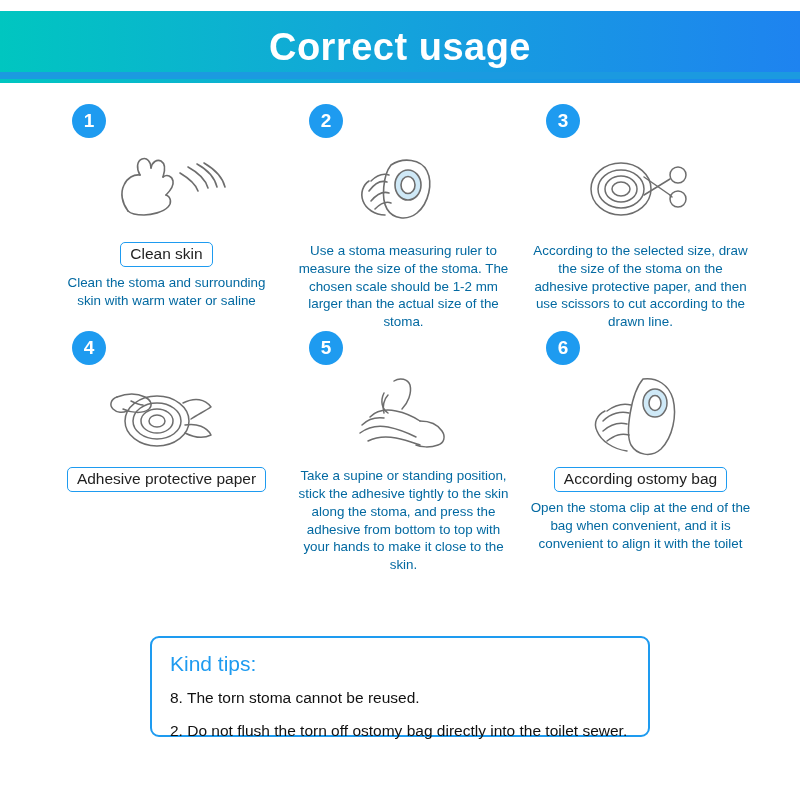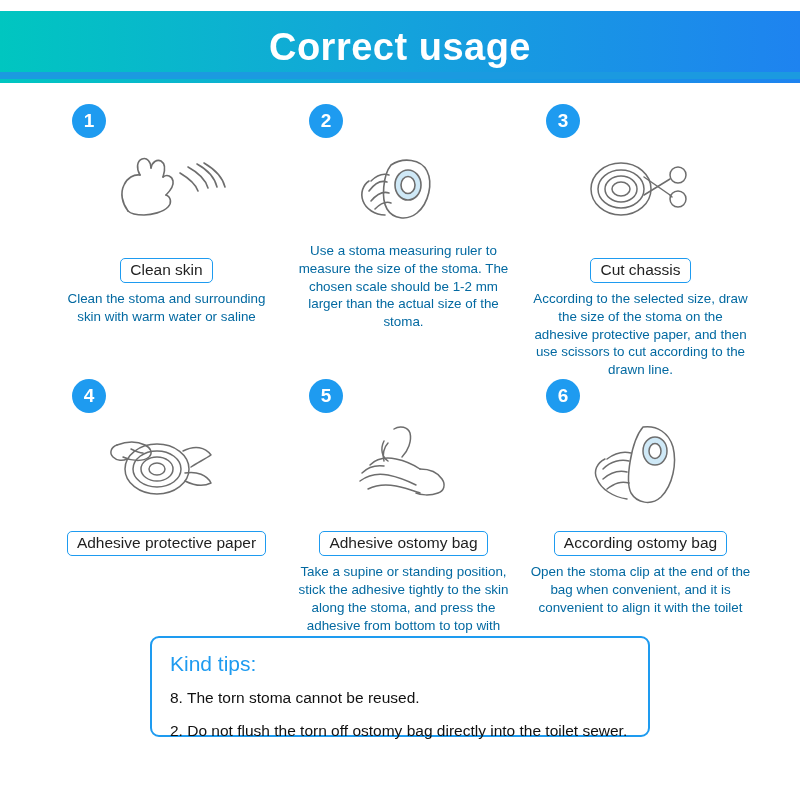--- a/index.html
+++ b/index.html
@@ -93,21 +93,20 @@
   }
   .step-label {
     display: inline-block;
     border: 1.6px solid #1e9bf0;
     border-radius: 5px;
     color: #1f1f1f;
     font-size: 15.5px;
     padding: 2px 9px 3px 9px;
     background: #ffffff;
     white-space: nowrap;
-    margin-top: 16px;
   }
   .step-desc {
     font-size: 13.4px;
     line-height: 1.33;
     color: #0369a1;
     text-align: center;
     padding: 0 2px;
   }
   .step-desc.left {
     text-align: center;
@@ -199,23 +198,20 @@
           <ellipse cx="55" cy="52" rx="23" ry="19"></ellipse>
           <ellipse cx="55" cy="52" rx="16" ry="13"></ellipse>
           <ellipse cx="55" cy="52" rx="9" ry="7"></ellipse>
           <path d="M78 40 L104 58"></path>
           <path d="M78 58 L104 42"></path>
           <circle cx="112" cy="62" r="8"></circle>
           <circle cx="112" cy="38" r="8"></circle>
           <path d="M104 58 L106 60"></path>
         </svg>
       </div>
-      <div class="step-label-wrap">
-        <span class="step-label">Cut chassis</span>
-      </div>
       <div class="step-desc">According to the selected size, draw the size of the stoma on the adhesive protective paper, and then use scissors to cut according to the drawn line.</div>
     </div>
 
     <div class="step row2">
       <div class="step-badge">4</div>
       <div class="step-art">
         <svg width="160" height="100" viewBox="0 0 160 100" fill="none" stroke="#6d6d6d" stroke-width="1.5" stroke-linecap="round" stroke-linejoin="round">
           <ellipse cx="70" cy="58" rx="32" ry="25"></ellipse>
           <ellipse cx="70" cy="58" rx="24" ry="18"></ellipse>
           <ellipse cx="70" cy="58" rx="16" ry="12"></ellipse>
@@ -239,23 +235,20 @@
           <path d="M70 18 C76 14 84 16 86 22 C88 30 84 40 78 46"></path>
           <path d="M60 30 C56 38 58 46 64 50"></path>
           <path d="M46 54 C52 48 62 46 72 48 C82 50 90 54 96 58"></path>
           <path d="M38 62 C44 56 52 54 60 55"></path>
           <path d="M36 70 C44 64 54 62 64 64 C74 66 84 70 92 74"></path>
           <path d="M44 78 C52 74 62 73 72 75 C82 77 90 80 96 82"></path>
           <path d="M96 58 C106 58 114 62 118 68 C122 74 120 80 114 82 C106 85 96 84 92 82"></path>
           <path d="M60 50 C58 44 60 36 64 32"></path>
         </svg>
       </div>
-      <div class="step-label-wrap">
-        <span class="step-label">Adhesive ostomy bag</span>
-      </div>
       <div class="step-desc left">Take a supine or standing position, stick the adhesive tightly to the skin along the stoma, and press the adhesive from bottom to top with your hands to make it close to the skin.</div>
     </div>
 
     <div class="step row2">
       <div class="step-badge">6</div>
       <div class="step-art">
         <svg width="160" height="100" viewBox="0 0 160 100" fill="none" stroke="#6d6d6d" stroke-width="1.5" stroke-linecap="round" stroke-linejoin="round">
           <path d="M82 16 C96 14 108 22 112 36 C116 52 112 74 100 86 C90 95 76 92 70 82 C64 70 70 30 82 16 Z"></path>
           <ellipse cx="94" cy="40" rx="12" ry="14" fill="#cfe9f7" stroke="#6d6d6d"></ellipse>
           <ellipse cx="94" cy="40" rx="6" ry="7.5" fill="#ffffff" stroke="#6d6d6d"></ellipse>

